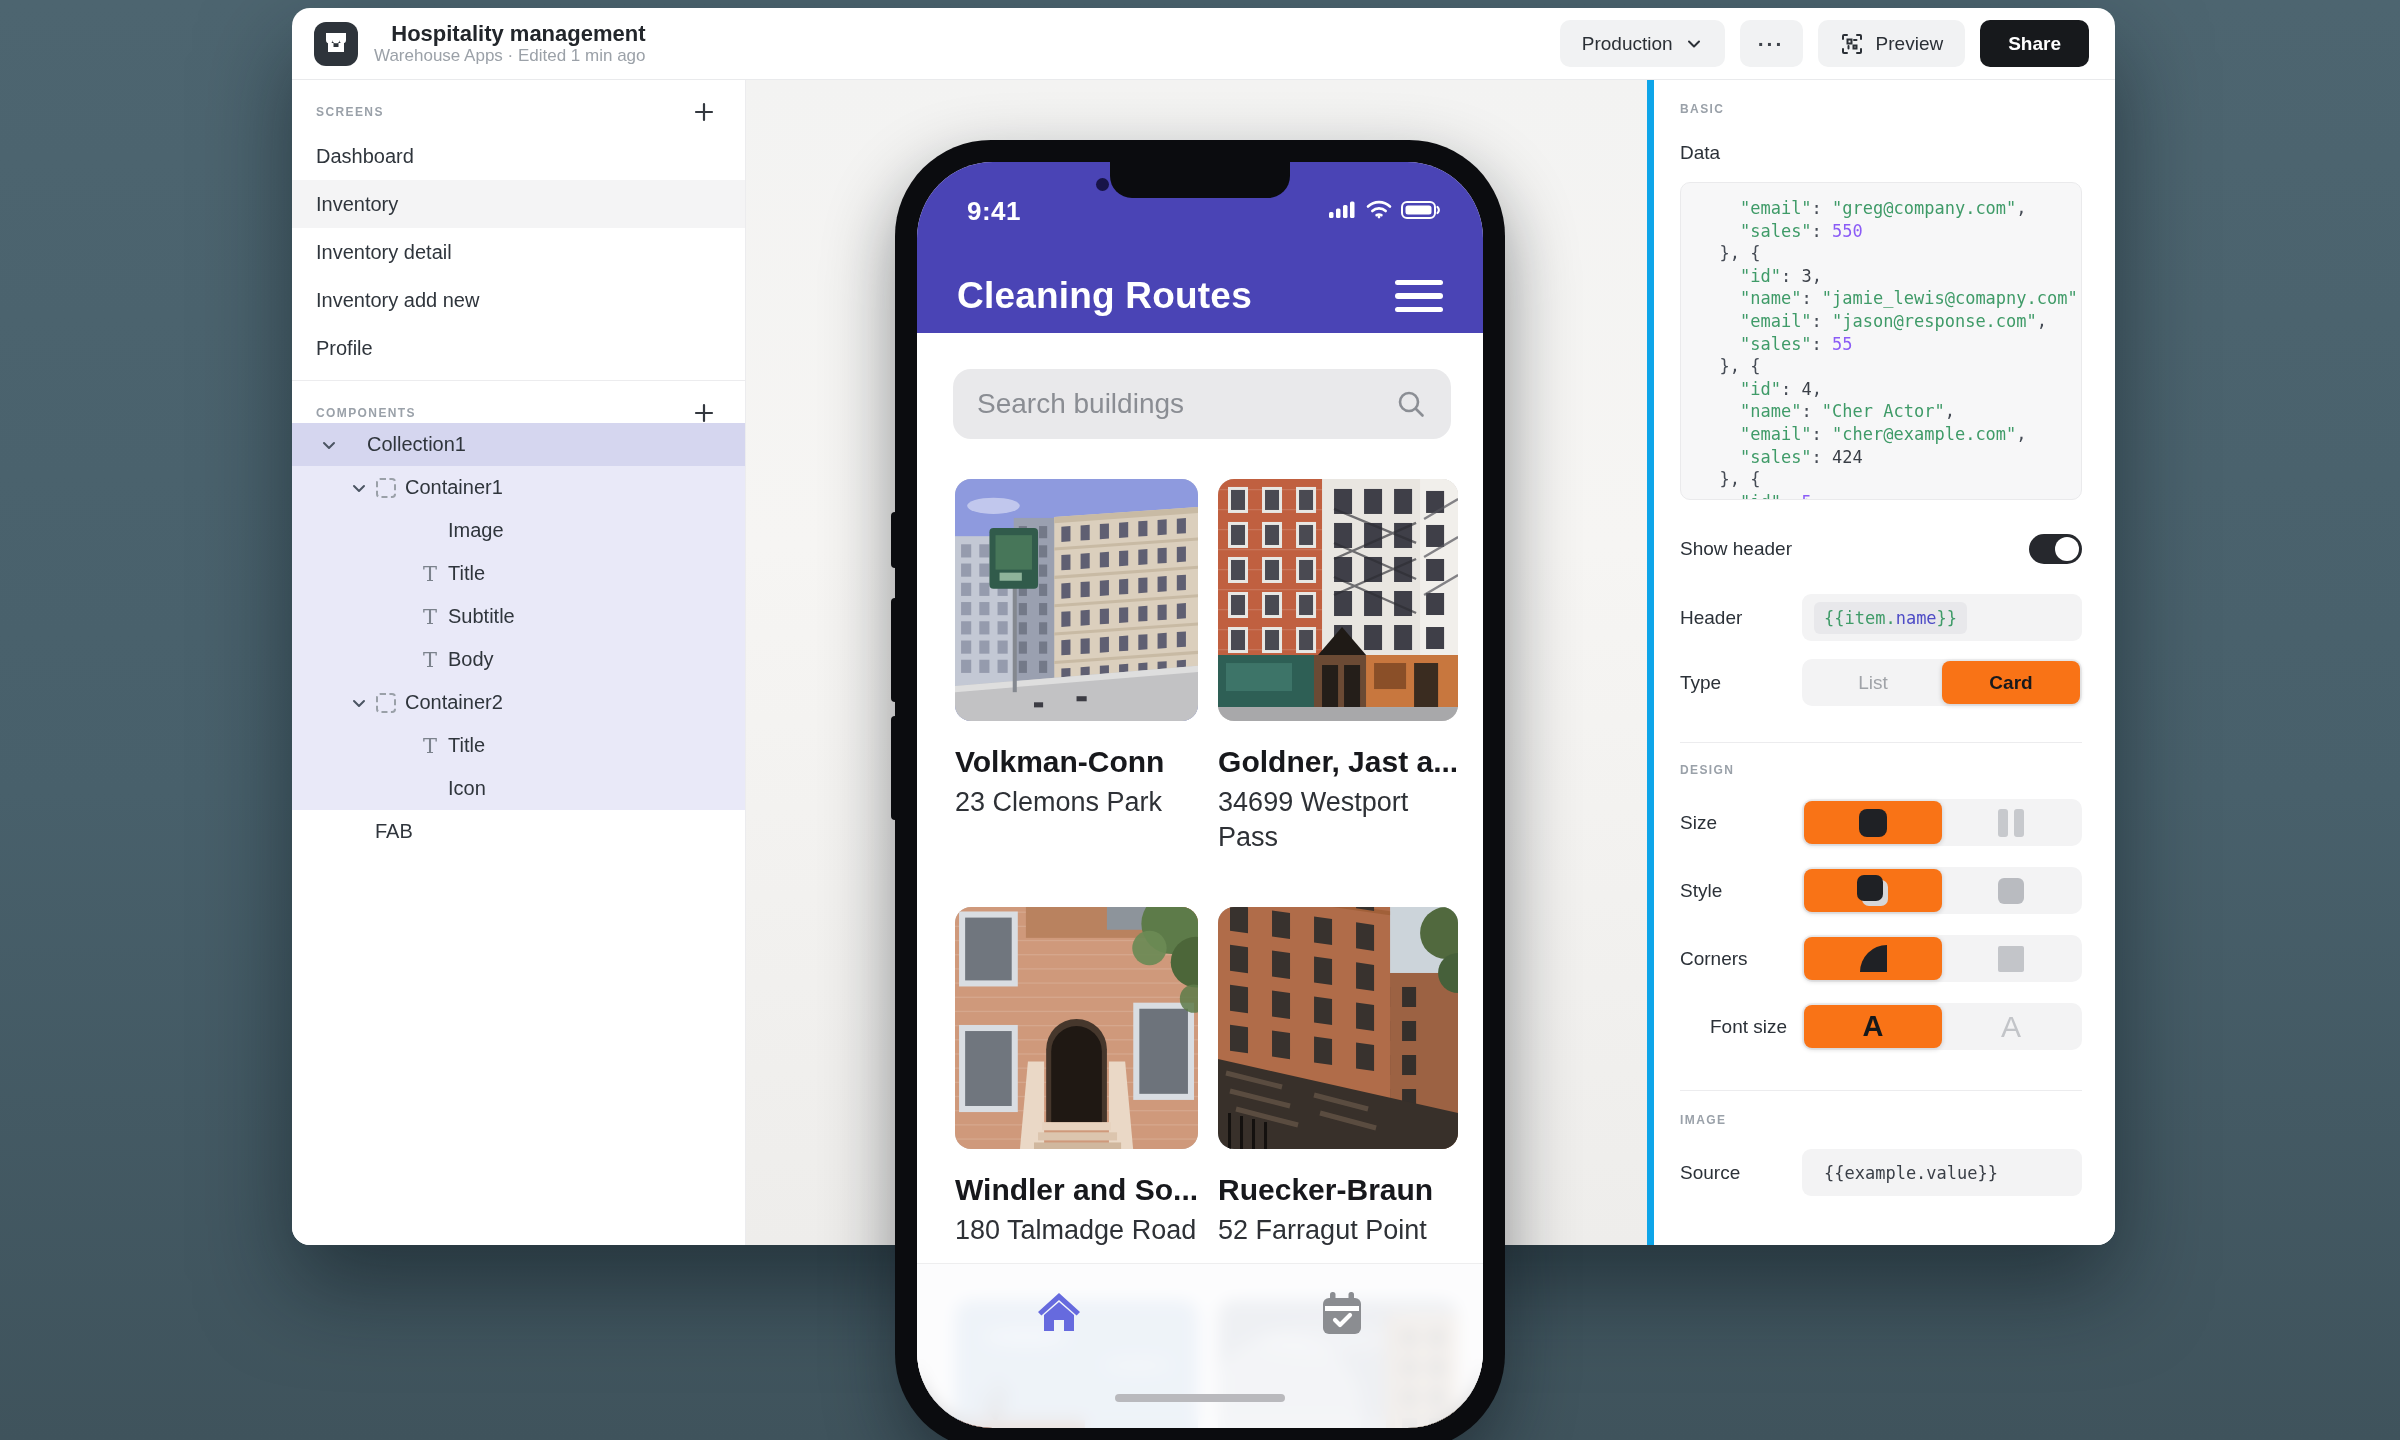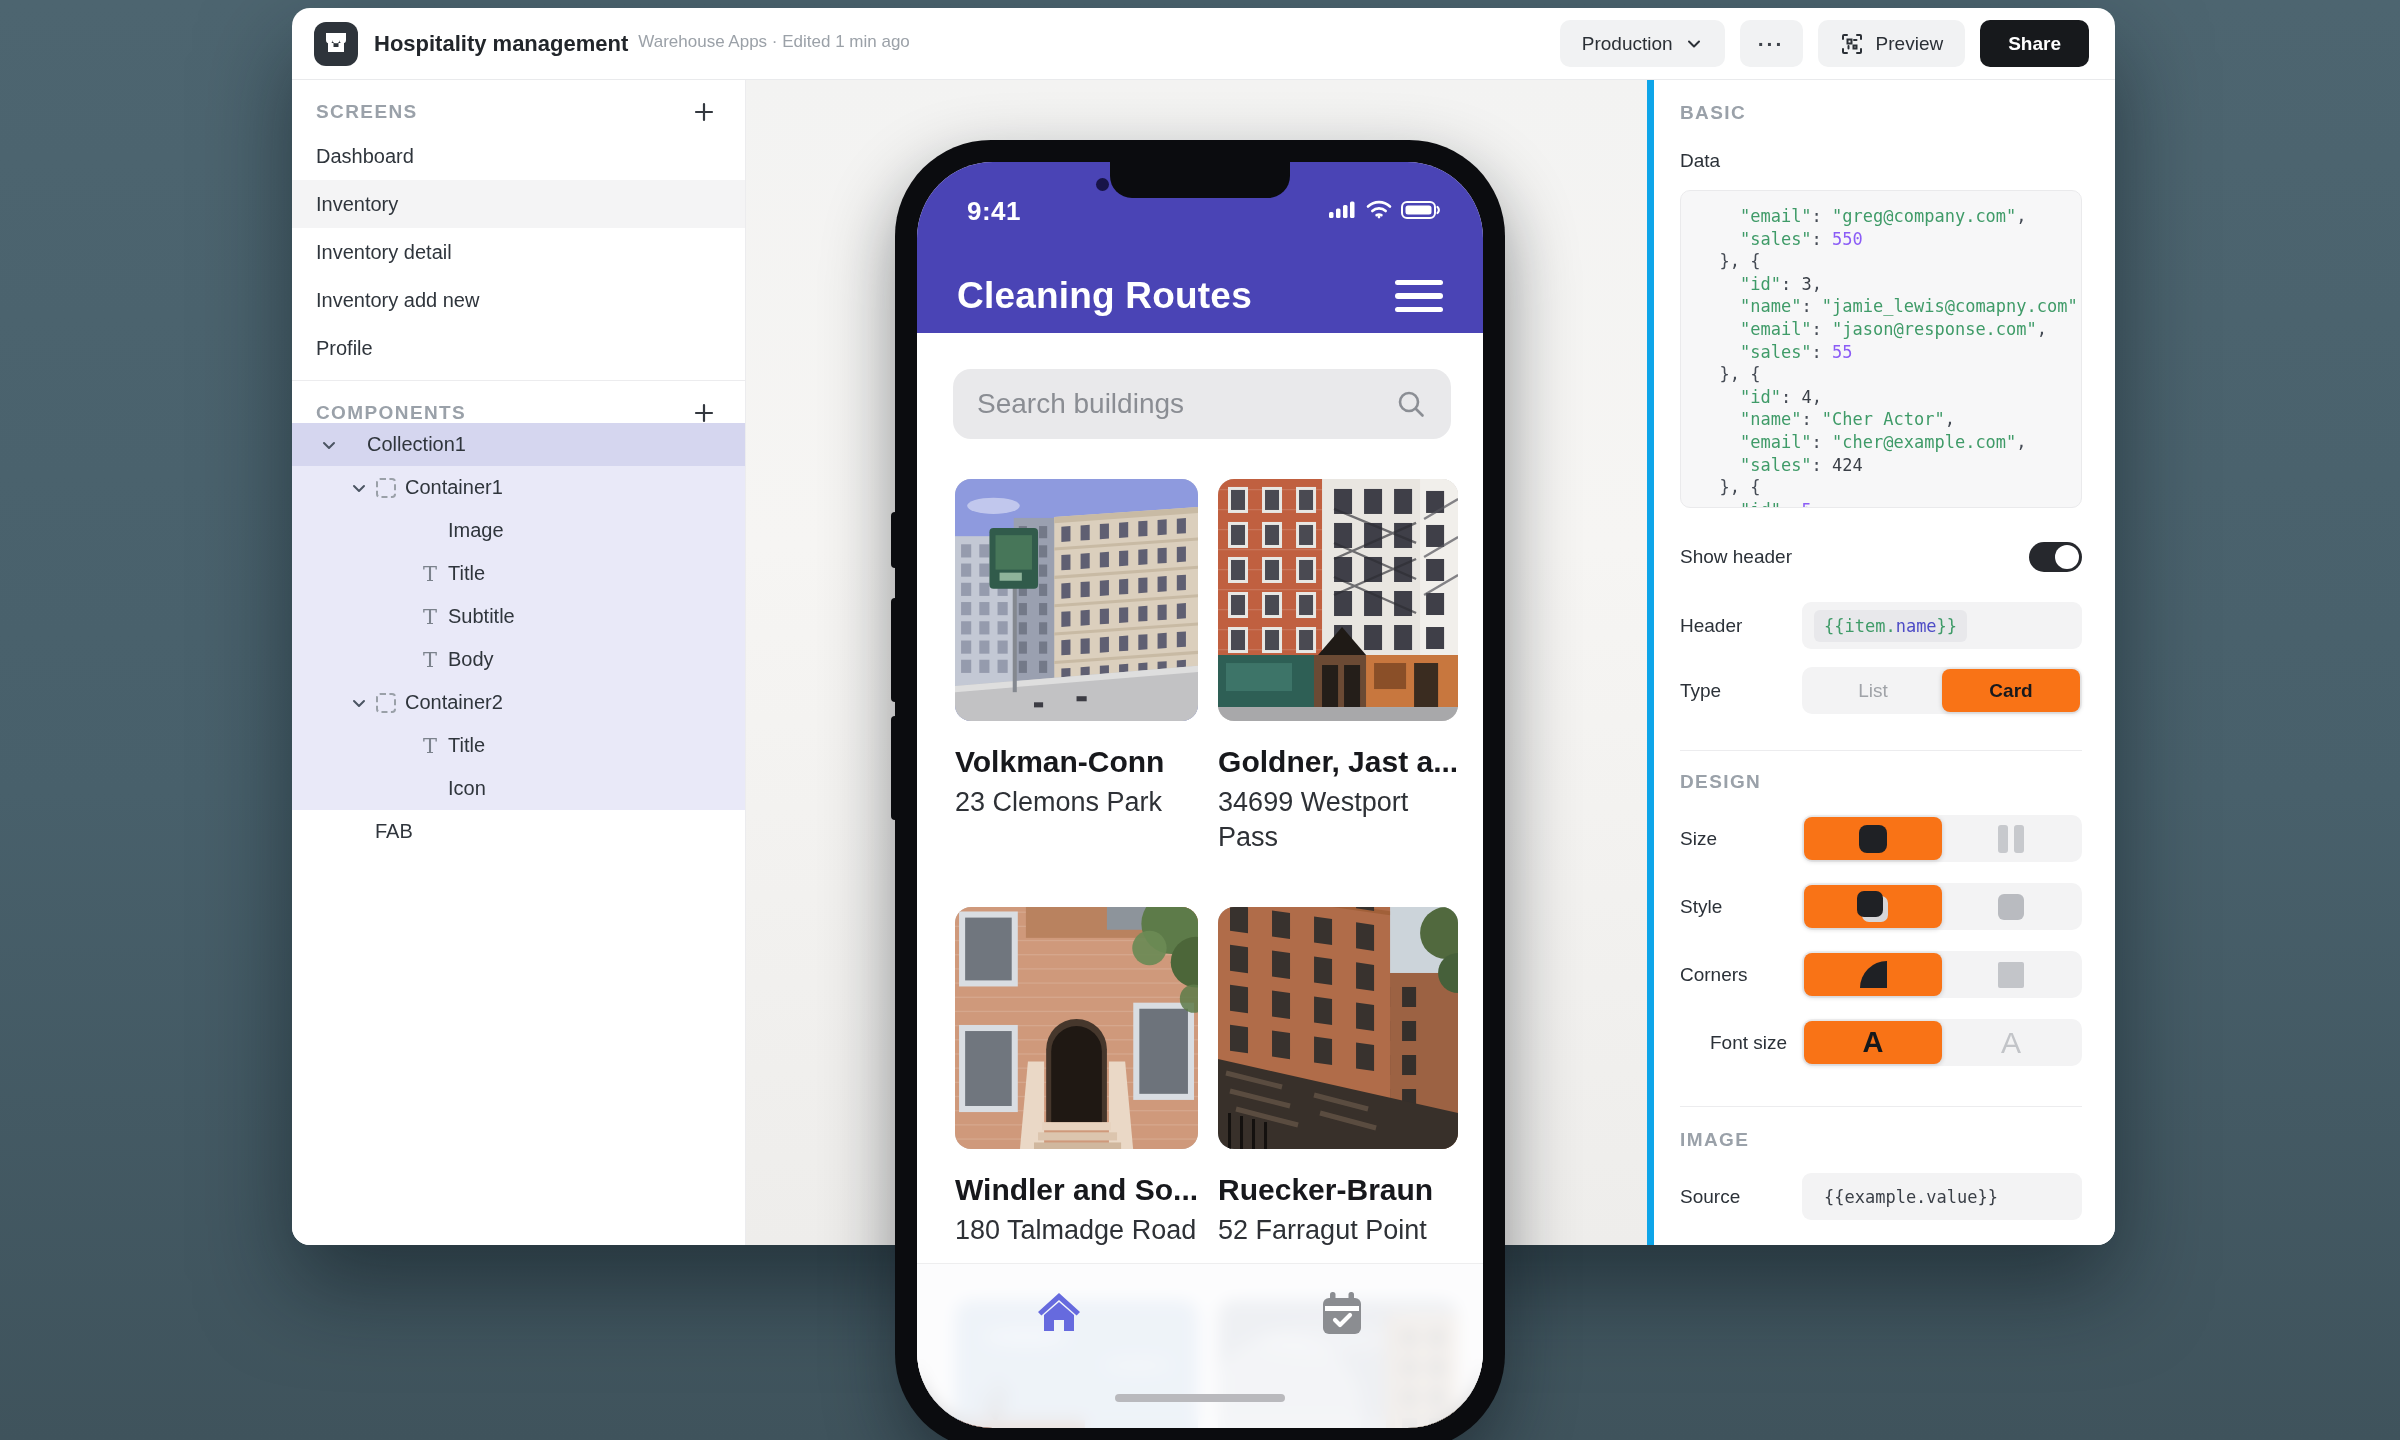--- a/index.html
+++ b/index.html
@@ -9,39 +9,39 @@
   *{box-sizing:border-box;}
 
   
   .window{position:absolute;left:292px;top:8px;width:1823px;height:1237px;background:#fff;
           border-radius:18px;box-shadow:0 40px 90px rgba(8,18,24,.5);display:flex;
           flex-direction:column;overflow:hidden;}
   .win-header{flex:0 0 72px;border-bottom:1px solid #e9eaec;display:flex;align-items:center;
               padding:0 26px 0 22px;}
   .app-badge{width:44px;height:44px;border-radius:12px;background:#2e343b;display:flex;
              align-items:center;justify-content:center;margin-right:16px;flex:0 0 auto;}
-  .titles{display:flex;gap:10px;text-align:right;}
+  .titles{display:flex;flex-direction:column;gap:0;text-align:right;}
   .win-title{font-size:22px;font-weight:700;color:#22262b;line-height:24px;}
   .win-subtitle{font-size:17px;color:#9ba1a8;line-height:19px;}
   .header-actions{margin-left:auto;display:flex;align-items:center;gap:15px;}
   .btn{height:47px;border-radius:10px;display:flex;align-items:center;justify-content:center;
        font-size:19px;font-weight:500;color:#2b3036;padding:0 22px;cursor:pointer;}
   .btn.ghost{background:#f1f2f3;}
   .btn.dark{background:#17191c;color:#fff;padding:0 28px;font-weight:600;}
   .btn .chev{margin-left:12px;display:flex;}
   .btn.icon-only{padding:0 18px;font-weight:700;letter-spacing:2px;font-size:21px;color:#3f444b;}
   .btn .qr{margin-right:12px;display:flex;}
   .win-body{flex:1;display:flex;min-height:0;}
 
   
   .sidebar{width:454px;flex:0 0 454px;border-right:1px solid #ececee;background:#fff;
            overflow:hidden;}
   .section-head{display:flex;align-items:center;justify-content:space-between;
                 padding:0 30px 0 24px;margin-top:22px;height:20px;}
-  .sec-label{font-size:19px;font-weight:700;color:#9aa1a9;letter-spacing:1.4px;}
+  .sec-label{font-size:12px;font-weight:700;color:#9aa1a9;letter-spacing:1.4px;}
   .plus-btn{display:flex;cursor:pointer;}
   .side-list{margin-top:10px;}
   .side-item{height:48px;display:flex;align-items:center;padding-left:24px;font-size:20px;
              color:#2f353c;cursor:pointer;}
   .side-item.selected{background:#f4f4f5;}
   .divider{height:1px;background:#ececee;border:0;margin:8px 0 0 0;}
   .tree{}
   .tree-row{height:43px;display:flex;align-items:center;font-size:20px;color:#2f353c;cursor:pointer;}
   .tree-row.shade{background:#e9e9f8;}
   .tree-row.selected{background:#d5d6ef;}

